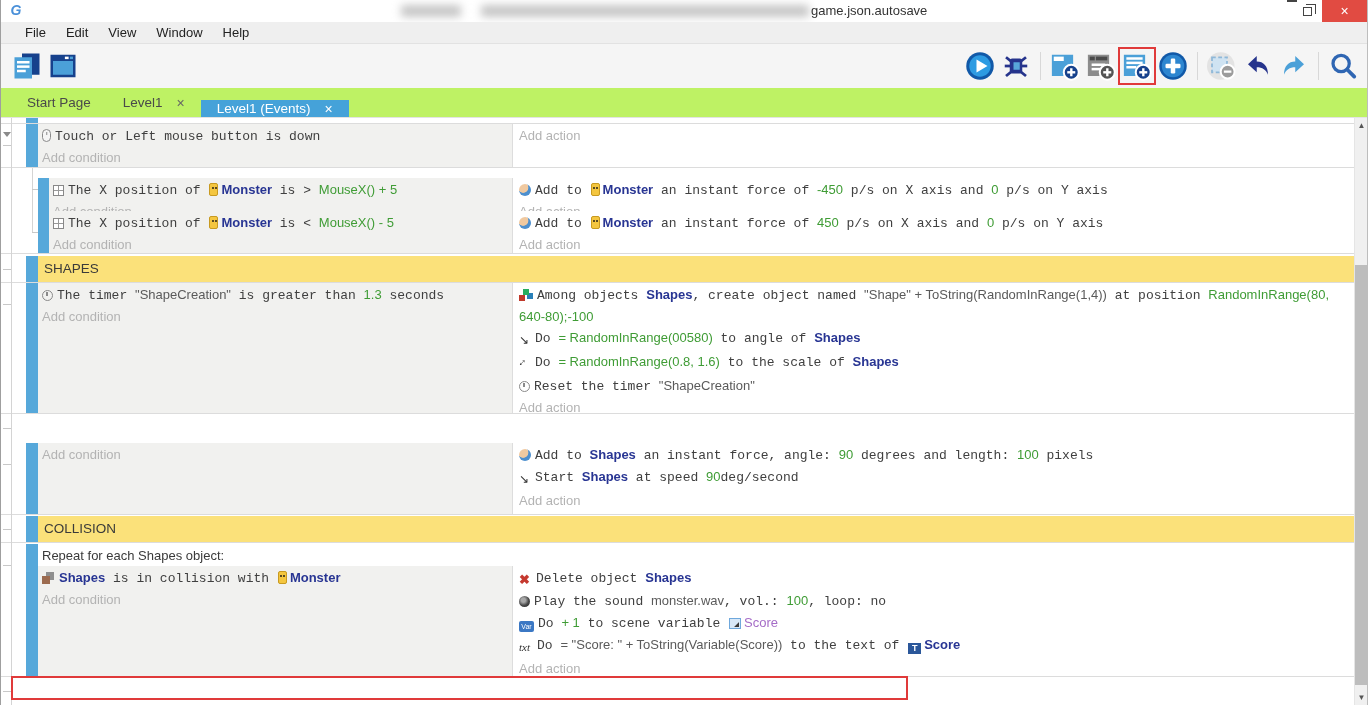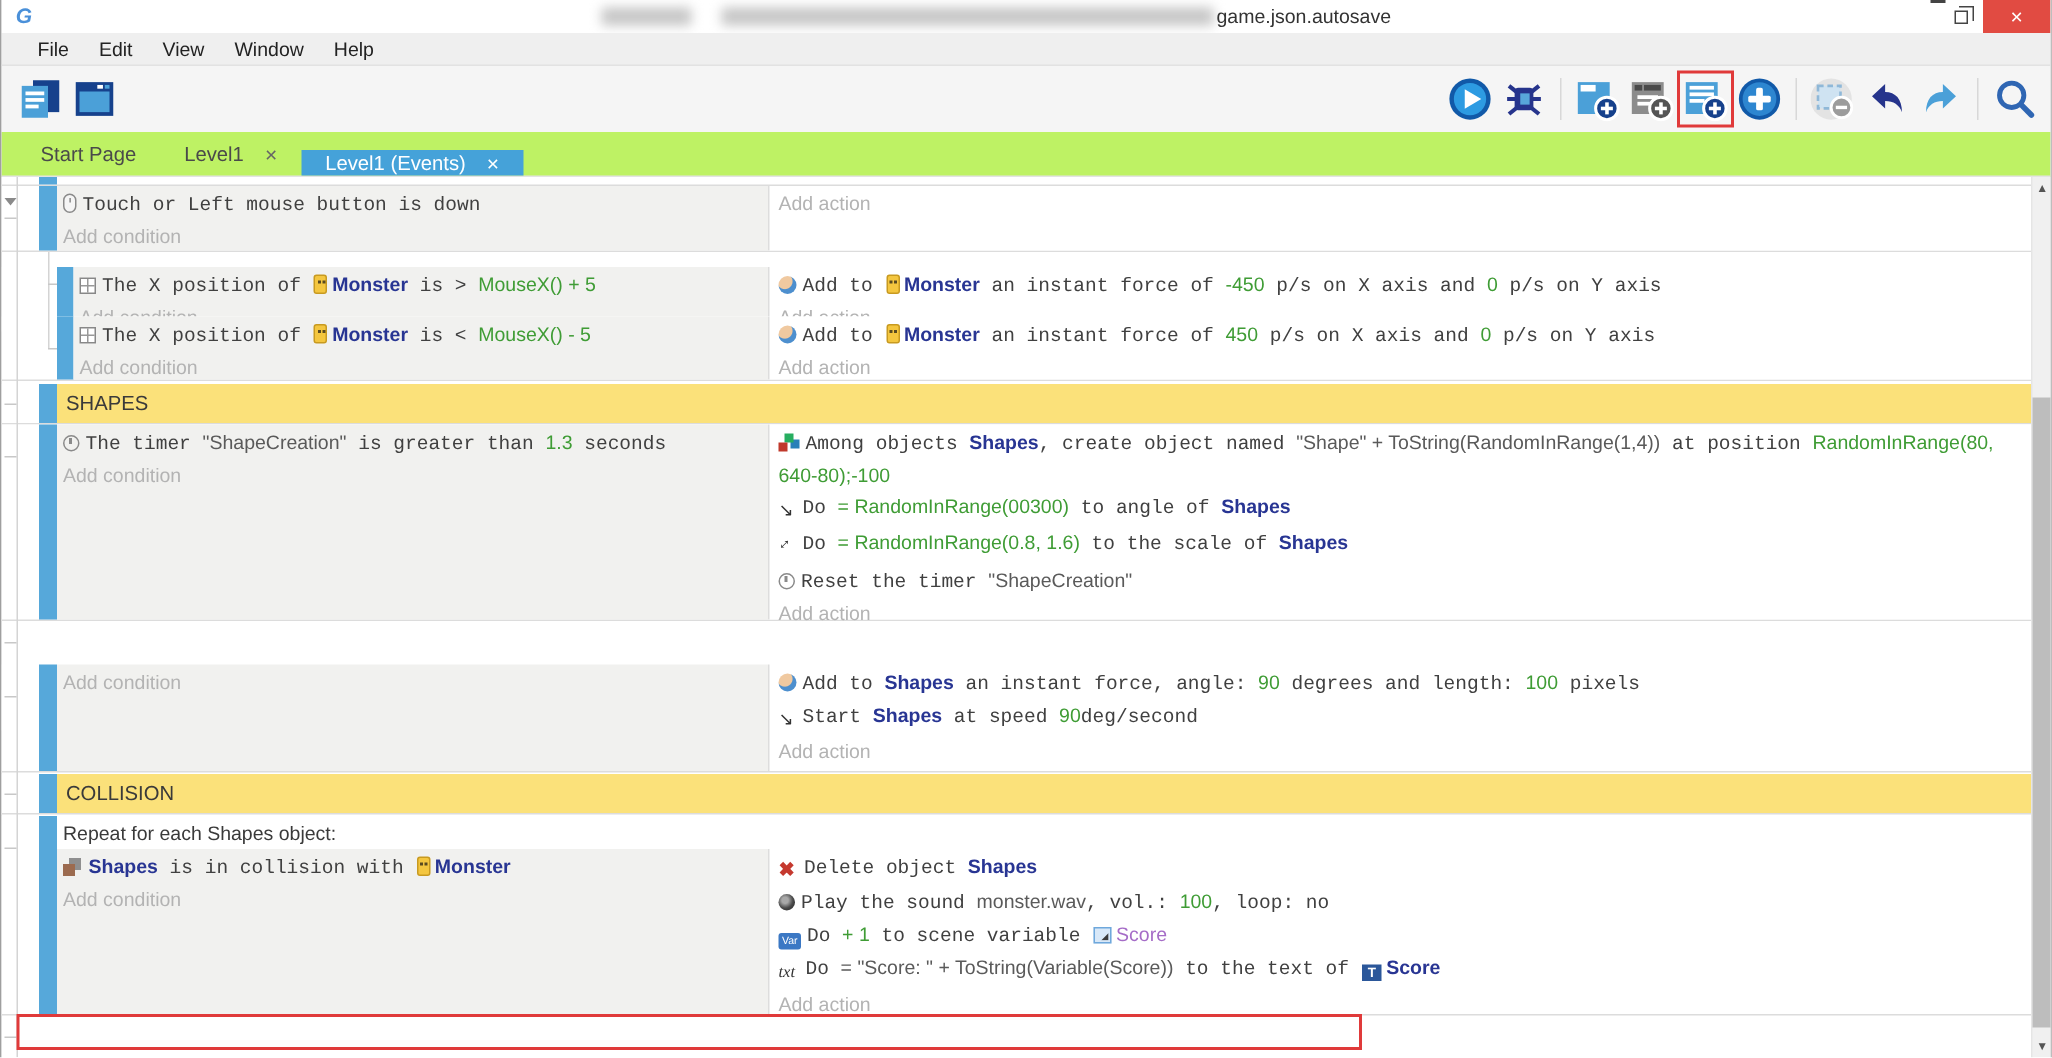--- a/index.html
+++ b/index.html
@@ -312,21 +312,21 @@
         <div class="group-label">SHAPES</div>
       </div>
       <div class="row event" style="top: 165px; height: 131px;">
         <div class="bar"></div>
         <div class="cond">
           <div class="line"><span class="ic icon-timer-icon"></span><span class="seg-p">The timer </span><span class="seg-mut">"ShapeCreation"</span><span class="seg-p"> is greater than </span><span class="seg-g">1.3</span><span class="seg-p"> seconds</span></div>
           <div class="line add-link">Add condition</div>
         </div>
         <div class="acts">
           <div class="line"><span class="ic icon-create-icon"></span><span class="seg-p">Among objects </span><span class="seg-obj">Shapes</span><span class="seg-p">, create object named </span><span class="seg-mut">"Shape" + ToString(RandomInRange(1,4))</span><span class="seg-p"> at position </span><span class="seg-g">RandomInRange(80, 640-80);-100</span></div>
-          <div class="line"><span class="ic icon-angle-icon"></span><span class="seg-p">Do </span><span class="seg-g">= RandomInRange(00300)</span><span class="seg-p"> to angle of </span><span class="seg-obj">Shapes</span></div>
+          <div class="line"><span class="ic icon-angle-icon"></span><span class="seg-p">Do </span><span class="seg-g">= RandomInRange(00580)</span><span class="seg-p"> to angle of </span><span class="seg-obj">Shapes</span></div>
           <div class="line"><span class="ic icon-scale-icon"></span><span class="seg-p">Do </span><span class="seg-g">= RandomInRange(0.8, 1.6)</span><span class="seg-p"> to the scale of </span><span class="seg-obj">Shapes</span></div>
           <div class="line"><span class="ic icon-timer-icon"></span><span class="seg-p">Reset the timer </span><span class="seg-mut">"ShapeCreation"</span></div>
           <div class="line add-link">Add action</div>
         </div>
       </div>
       <div class="row group" style="top: 297px; height: 27px; margin-top: 45px;">
         <div class="bar"></div>
         <div class="group-label">Move shapes</div>
       </div>
       <div class="row event" style="top: 325px; height: 72px;">

